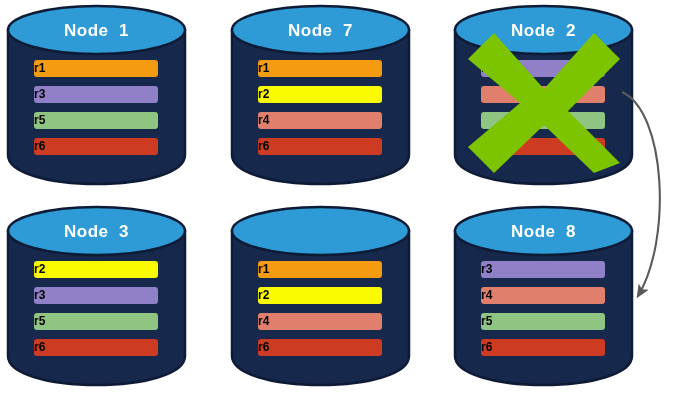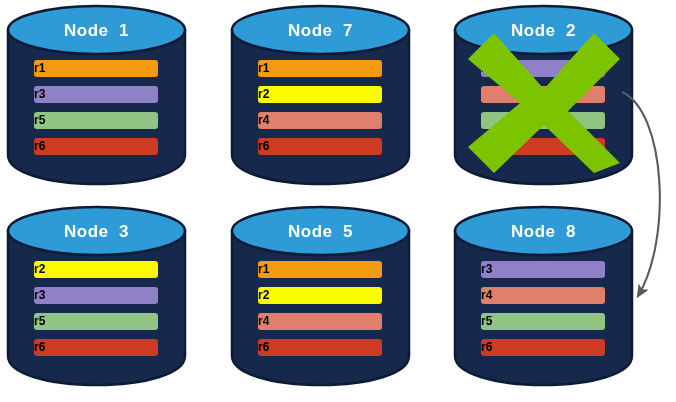--- a/index.html
+++ b/index.html
@@ -172,21 +172,20 @@
           <div class="bar" style="background: rgb(204, 59, 34);">
             <span class="bar-label">r6</span>
           </div>
         </div>
       </div>
       <div class="node" style="left: 229px; top: 204px;">
         <svg class="cyl-svg" viewBox="0 0 183 182">
           <path d="M 3 27 L 3 152 C 3 170 44 181 91.5 181 C 139 181 180 170 180 152 L 180 27 Z" fill="#17284D" stroke="#0E1B36" stroke-width="2.5"></path>
           <ellipse cx="91.5" cy="27" rx="88.5" ry="24" fill="#2E9BD6" stroke="#0E1B36" stroke-width="2.5"></ellipse>
         </svg>
-        <div class="node-title">Node  5</div>
         <div class="bars">
           <div class="bar" style="background: rgb(245, 155, 18);">
             <span class="bar-label">r1</span>
           </div>
           <div class="bar" style="background: rgb(250, 250, 0);">
             <span class="bar-label">r2</span>
           </div>
           <div class="bar" style="background: rgb(224, 128, 108);">
             <span class="bar-label">r4</span>
           </div>

